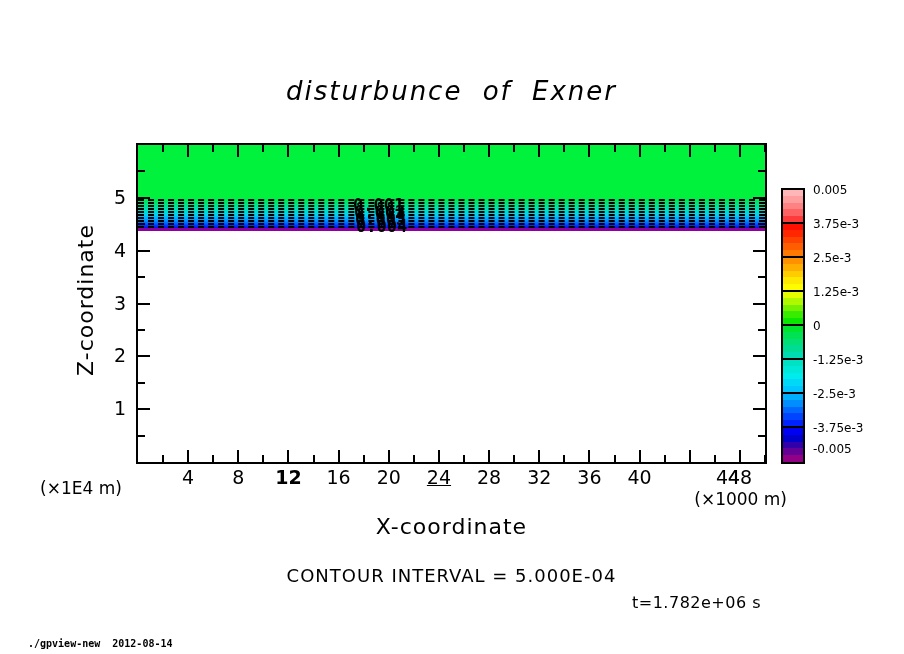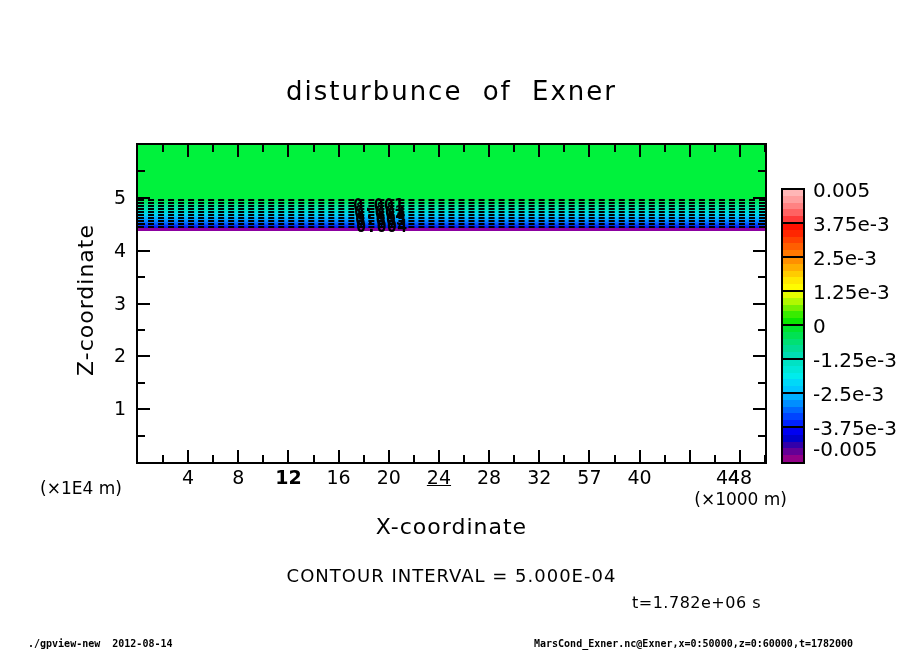--- a/index.html
+++ b/index.html
@@ -1,19 +1,19 @@
 <!DOCTYPE html>
 <html><head>
 <meta charset="utf-8">
 <style>
   html,body{margin:0;padding:0;background:#fff;}
   .canvas{position:relative;width:904px;height:654px;background:#ffffff;overflow:hidden;
           font-family:"DejaVu Sans", sans-serif;color:#000;}
   .title{position:absolute;left:136px;top:76px;width:631px;text-align:center;
-         font-size:26px;font-weight:400;letter-spacing:2px;word-spacing:10px;}
+         font-size:26px;font-weight:400;letter-spacing:2px;word-spacing:10px;font-style:italic;}
   .plot{position:absolute;left:136px;top:143px;width:631px;height:321px;
         border:2px solid #000;box-sizing:border-box;}
   .plot-fill{position:absolute;left:0;top:0;width:627px;height:317px;
     background:linear-gradient(to bottom,
       #00f23c 0px,#00f23c 52px,#00e65a 56px,#00e292 61px,#00dcc8 66px,
       #00d0f4 70px,#00a4ff 74px,#0068ff 78px,#002cf8 81px,#0a0ae0 83px,
       #8c00a0 83px,#8c00a0 86px,#ffffff 86px,#ffffff 317px);}
   .cline{position:absolute;left:0;width:627px;height:0;border-top:2px dashed #000;}
   .clabel{position:absolute;font:600 17px "DejaVu Sans Mono", monospace;line-height:16px;
           letter-spacing:0;}
@@ -24,21 +24,21 @@
                font-size:22px;letter-spacing:1px;white-space:nowrap;}
   .yaxis-unit{position:absolute;left:40px;top:478px;font-size:17px;white-space:nowrap;}
   .xaxis-label{position:absolute;left:136px;top:514px;width:631px;text-align:center;
                font-size:22px;letter-spacing:1px;}
   .xaxis-unit{position:absolute;left:655px;top:489px;width:132px;text-align:right;
               font-size:17px;white-space:nowrap;}
   .colorbar{position:absolute;left:781px;top:188px;width:24px;height:276px;
             border:2px solid #000;box-sizing:border-box;}
   .cbseg{width:20px;height:34px;box-sizing:border-box;border-bottom:2px solid #000;}
   .cbseg:last-child{border-bottom:none;}
-  .cblab{position:absolute;left:813px;font-size:20px;line-height:18px;white-space:nowrap;}
+  .cblab{position:absolute;left:813px;font-size:12px;line-height:18px;white-space:nowrap;}
   .contour-interval{position:absolute;left:136px;top:565px;width:631px;text-align:center;
                     font-size:18px;letter-spacing:1px;}
   .time-note{position:absolute;left:632px;top:593px;font-size:16px;letter-spacing:0.5px;}
   .footer{position:absolute;top:638px;font:bold 10px "DejaVu Sans Mono", monospace;
           white-space:pre;}
   .footer-left{left:28px;}
   .footer-right{left:534px;}
 </style>
 </head>
 <body>
@@ -151,31 +151,30 @@
       <div class="cbseg" style="background: linear-gradient(rgb(0, 228, 46) 0%, rgb(0, 228, 46) 20%, rgb(0, 226, 82) 20%, rgb(0, 226, 82) 40%, rgb(0, 224, 116) 40%, rgb(0, 224, 116) 60%, rgb(0, 220, 148) 60%, rgb(0, 220, 148) 80%, rgb(0, 220, 178) 80%, rgb(0, 220, 178) 100%);"></div>
       <div class="cbseg" style="background: linear-gradient(rgb(0, 226, 196) 0%, rgb(0, 226, 196) 20%, rgb(0, 232, 216) 20%, rgb(0, 232, 216) 40%, rgb(0, 236, 236) 40%, rgb(0, 236, 236) 60%, rgb(0, 216, 248) 60%, rgb(0, 216, 248) 80%, rgb(0, 198, 255) 80%, rgb(0, 198, 255) 100%);"></div>
       <div class="cbseg" style="background: linear-gradient(rgb(0, 176, 255) 0%, rgb(0, 176, 255) 20%, rgb(0, 142, 255) 20%, rgb(0, 142, 255) 40%, rgb(0, 104, 255) 40%, rgb(0, 104, 255) 60%, rgb(0, 68, 255) 60%, rgb(0, 68, 255) 80%, rgb(0, 34, 255) 80%, rgb(0, 34, 255) 100%);"></div>
       <div class="cbseg" style="background: linear-gradient(rgb(0, 0, 242) 0%, rgb(0, 0, 242) 20%, rgb(0, 0, 204) 20%, rgb(0, 0, 204) 40%, rgb(50, 0, 170) 40%, rgb(50, 0, 170) 60%, rgb(100, 0, 150) 60%, rgb(100, 0, 150) 80%, rgb(146, 0, 136) 80%, rgb(146, 0, 136) 100%);"></div>
     </div>
 
   <div class="contour-interval">CONTOUR INTERVAL = 5.000E-04</div>
   <div class="time-note">t=1.782e+06 s</div>
 
   <div class="footer footer-left">./gpview-new  2012-08-14</div>
-  <div class="footer footer-right">MarsCond_Exner.nc@Exner,x=0:50000,z=0:60000,t=1782000</div>
 
 <div class="xlab" style="left: 168.16px;">4</div>
     <div class="xlab" style="left: 218.32px;">8</div>
     <div class="xlab" style="left: 268.48px; font-weight: bold;">12</div>
     <div class="xlab" style="left: 318.64px;">16</div>
     <div class="xlab" style="left: 368.8px;">20</div>
     <div class="xlab" style="left: 418.96px; text-decoration: underline;">24</div>
     <div class="xlab" style="left: 469.12px;">28</div>
     <div class="xlab" style="left: 519.28px;">32</div>
-    <div class="xlab" style="left: 569.44px;">57</div>
+    <div class="xlab" style="left: 569.44px;">36</div>
     <div class="xlab" style="left: 619.6px;">40</div>
     <div class="xlab" style="left: 708px;">44</div>
     <div class="xlab" style="left: 719.92px;">48</div>
     <div class="ylab" style="top: 397.167px;">1</div>
     <div class="ylab" style="top: 344.333px;">2</div>
     <div class="ylab" style="top: 291.5px;">3</div>
     <div class="ylab" style="top: 238.667px;">4</div>
     <div class="ylab" style="top: 185.833px;">5</div>
     <div class="cblab" style="top: 181px;">0.005</div>
     <div class="cblab" style="top: 215px;">3.75e-3</div>

